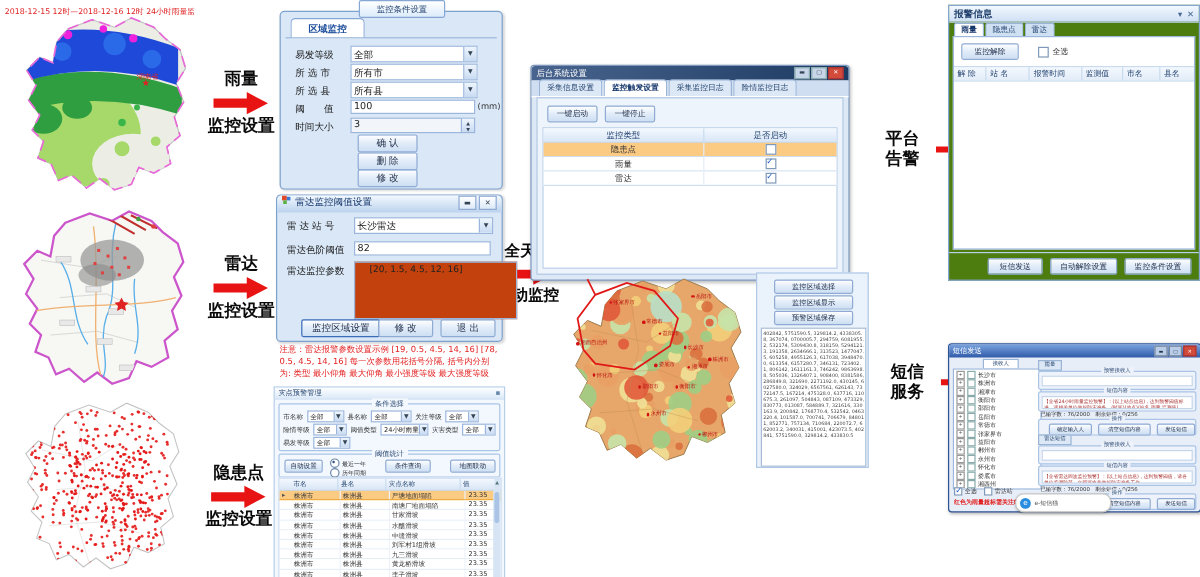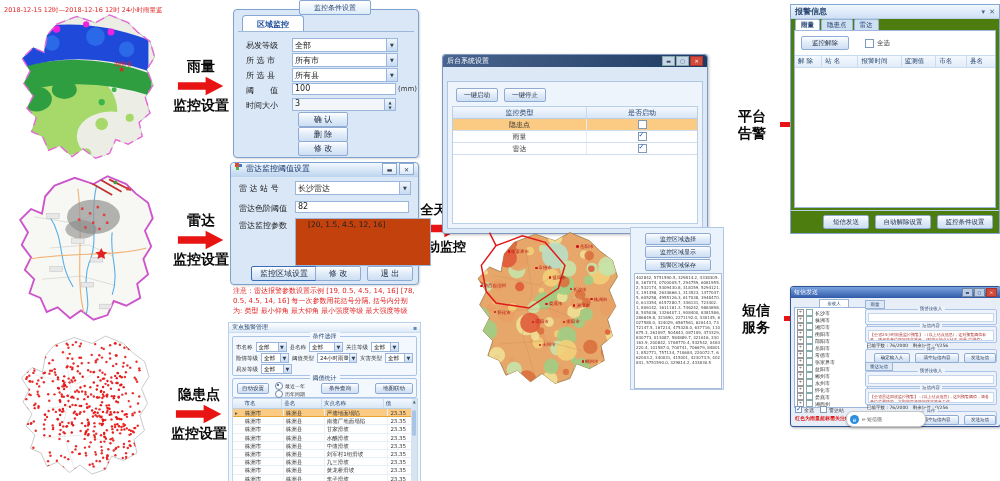--- a/index.html
+++ b/index.html
@@ -918,20 +918,26 @@
     </div>
   </div>
 
   <div class="abs" style="left:442px;top:54px;width:264px;height:178px;background:#dce8f6;border:1px solid #7e98bf;border-radius:3px;box-shadow:1px 1px 3px rgba(0,0,0,.25);">
     <div style="height:12px;background:linear-gradient(90deg,#49658f,#1d3a61);border-radius:3px 3px 0 0;display:flex;align-items:center;padding:0 4px;">
       <span style="font-size:7px;color:#fff;flex:1;">后台系统设置</span>
       <span style="width:11px;height:8px;background:#c7d5e8;border:1px solid #8aa;font-size:5px;text-align:center;line-height:8px;color:#345;margin-right:1px;">▬</span>
       <span style="width:11px;height:8px;background:#c7d5e8;border:1px solid #8aa;font-size:5px;text-align:center;line-height:8px;color:#345;margin-right:1px;">▢</span>
       <span style="width:11px;height:8px;background:#d24a3a;border:1px solid #a33;font-size:5px;text-align:center;line-height:8px;color:#fff;">✕</span>
     </div>
+    <div style="height:13px;display:flex;align-items:flex-end;padding-left:6px;gap:1px;background:#cfdef0;border-bottom:1px solid #fff;">
+      <span style="font-size:6.5px;color:#24436e;padding:2px 6px;background:#dce8f6;border:1px solid #9ab4d6;border-bottom:none;border-radius:3px 3px 0 0;">采集信息设置</span>
+      <span style="font-size:6.5px;font-weight:bold;color:#14366b;padding:2px 6px;background:#fff;border:1px solid #9ab4d6;border-bottom:none;border-radius:3px 3px 0 0;">监控触发设置</span>
+      <span style="font-size:6.5px;color:#24436e;padding:2px 6px;background:#dce8f6;border:1px solid #9ab4d6;border-bottom:none;border-radius:3px 3px 0 0;">采集监控日志</span>
+      <span style="font-size:6.5px;color:#24436e;padding:2px 6px;background:#dce8f6;border:1px solid #9ab4d6;border-bottom:none;border-radius:3px 3px 0 0;">险情监控日志</span>
+    </div>
     <div style="position:absolute;left:4px;top:26px;right:4px;bottom:4px;background:#eef4fb;border:1px solid #aec6e2;">
       <div class="xbtn" style="position:absolute;left:8px;top:6px;width:40px;height:12px;font-size:6.5px;">一键启动</div>
       <div class="xbtn" style="position:absolute;left:56px;top:6px;width:40px;height:12px;font-size:6.5px;">一键停止</div>
       <div style="position:absolute;left:4px;top:24px;right:4px;bottom:4px;background:#fff;border:1px solid #b9cfe8;">
         <div style="display:flex;height:11px;background:linear-gradient(#f3f8fe,#d9e6f6);border-bottom:1px solid #b9cfe8;justify-content:center;">
           <span class="bcell" style="width:55%;color:#24436e;">监控类型</span>
           <span class="bcell" style="width:45%;color:#24436e;border-left:1px solid #c9dbee;">是否启动</span>
         </div>
         <div>
             <div class="brow sel" style="height: 11px;">

